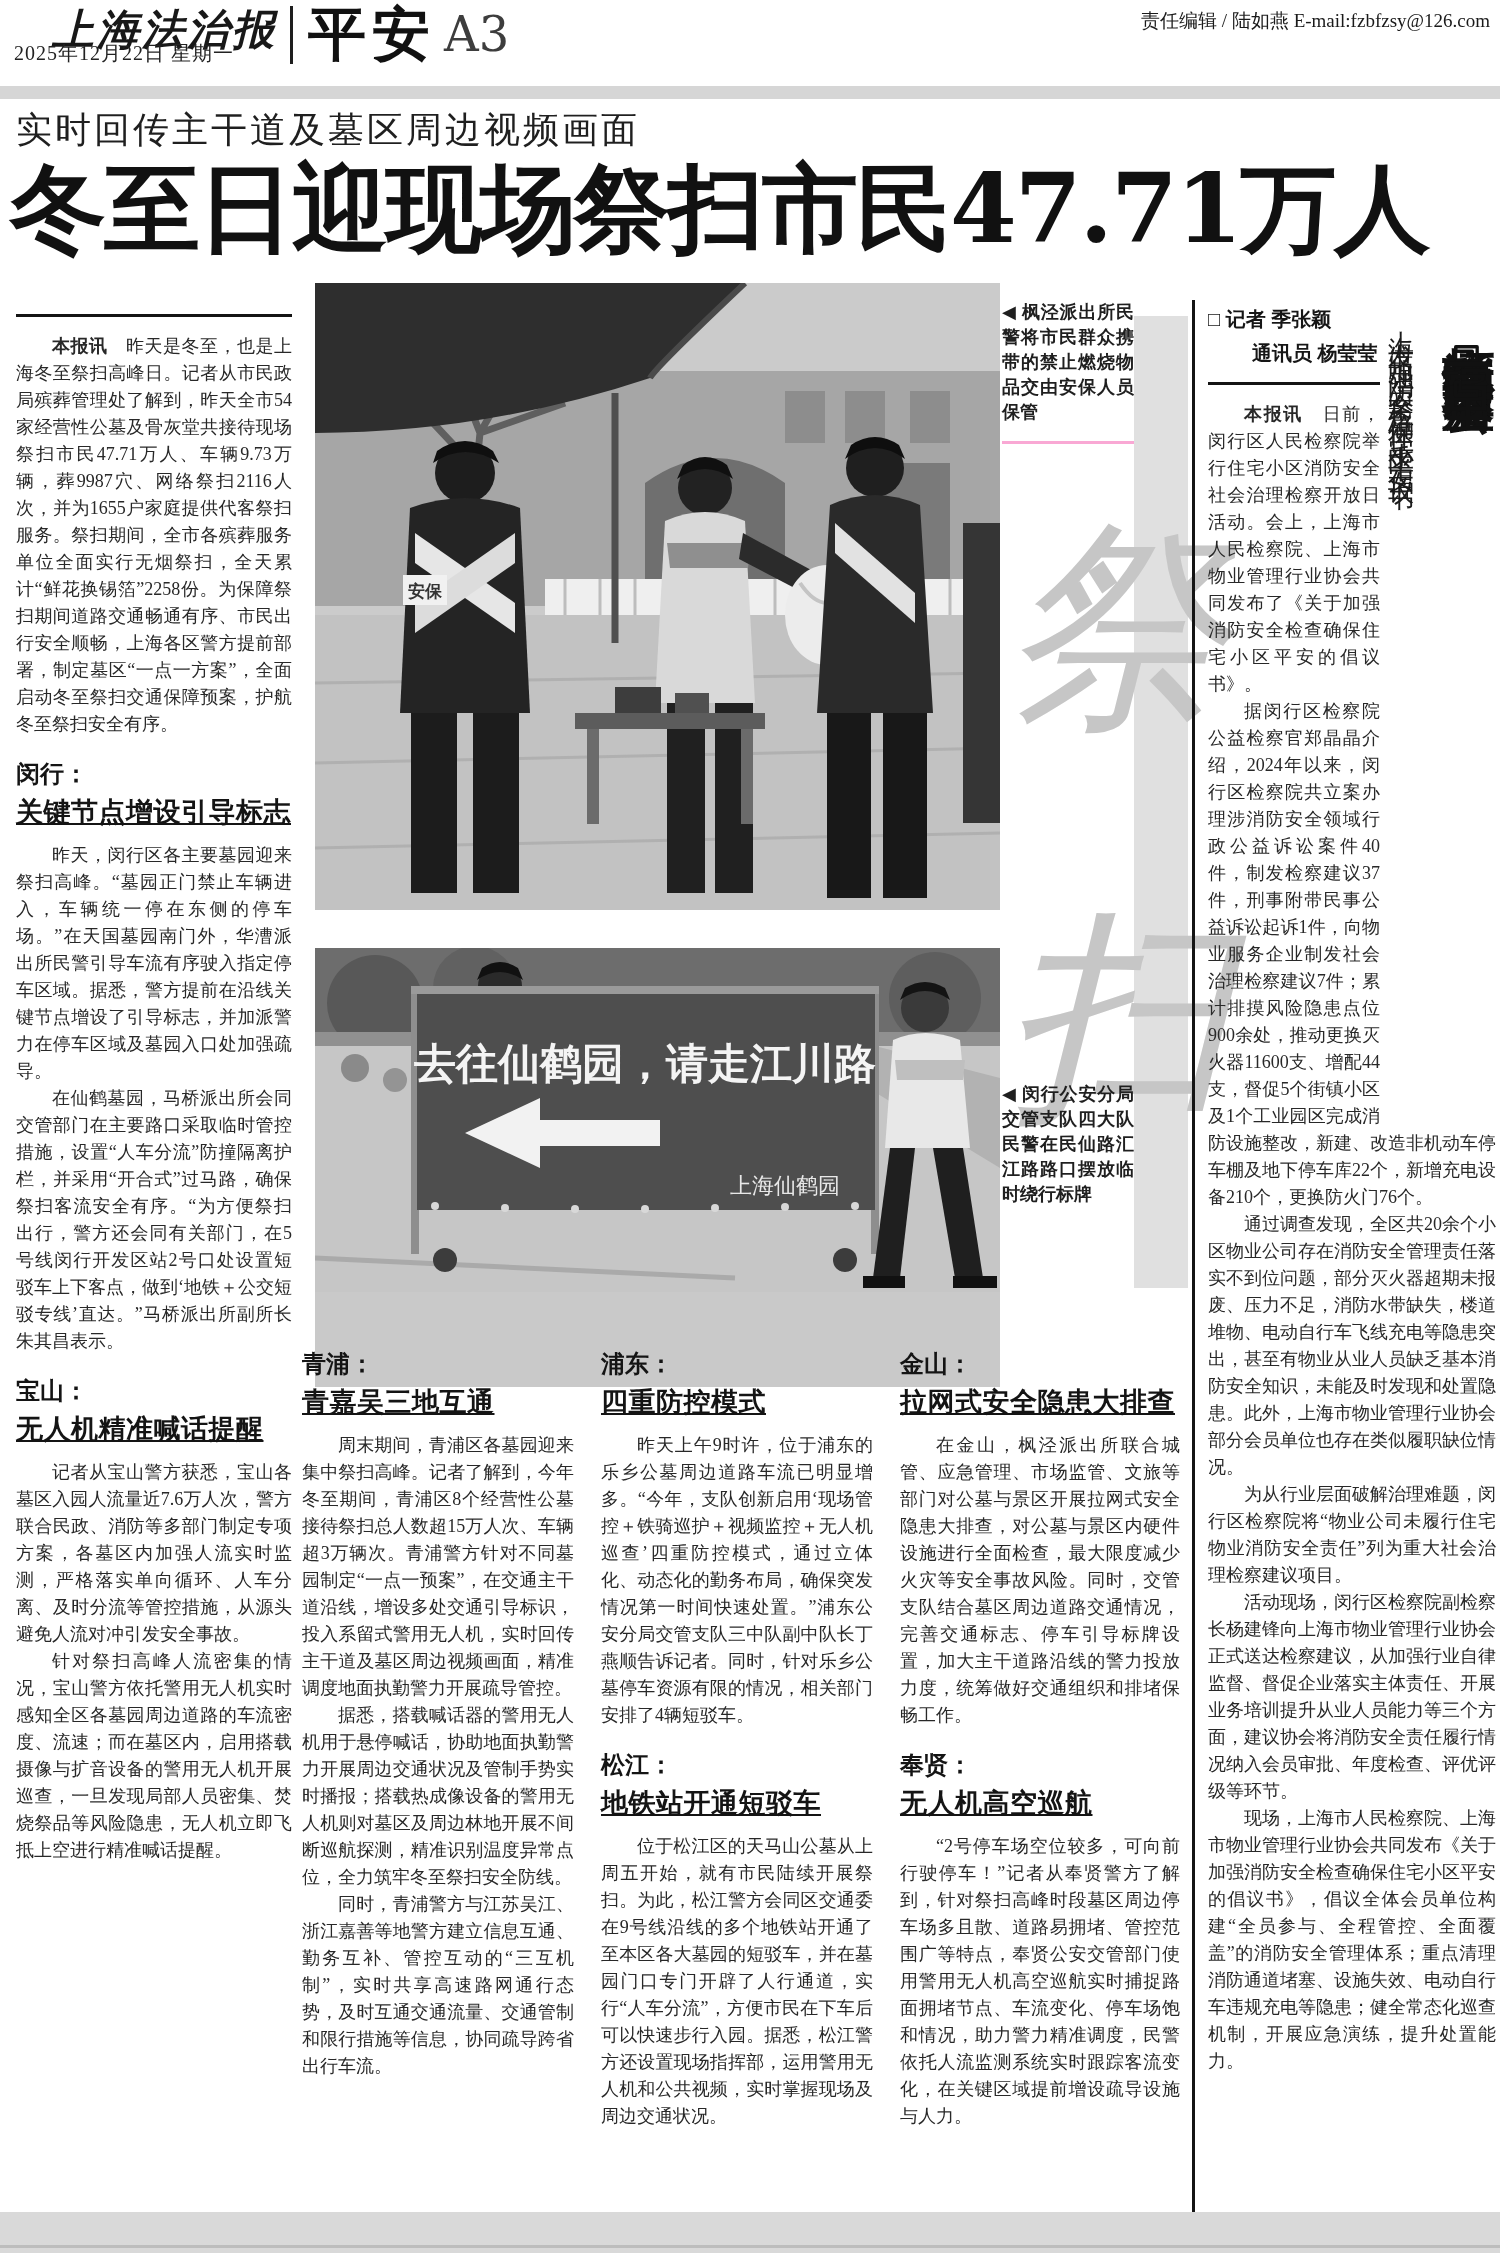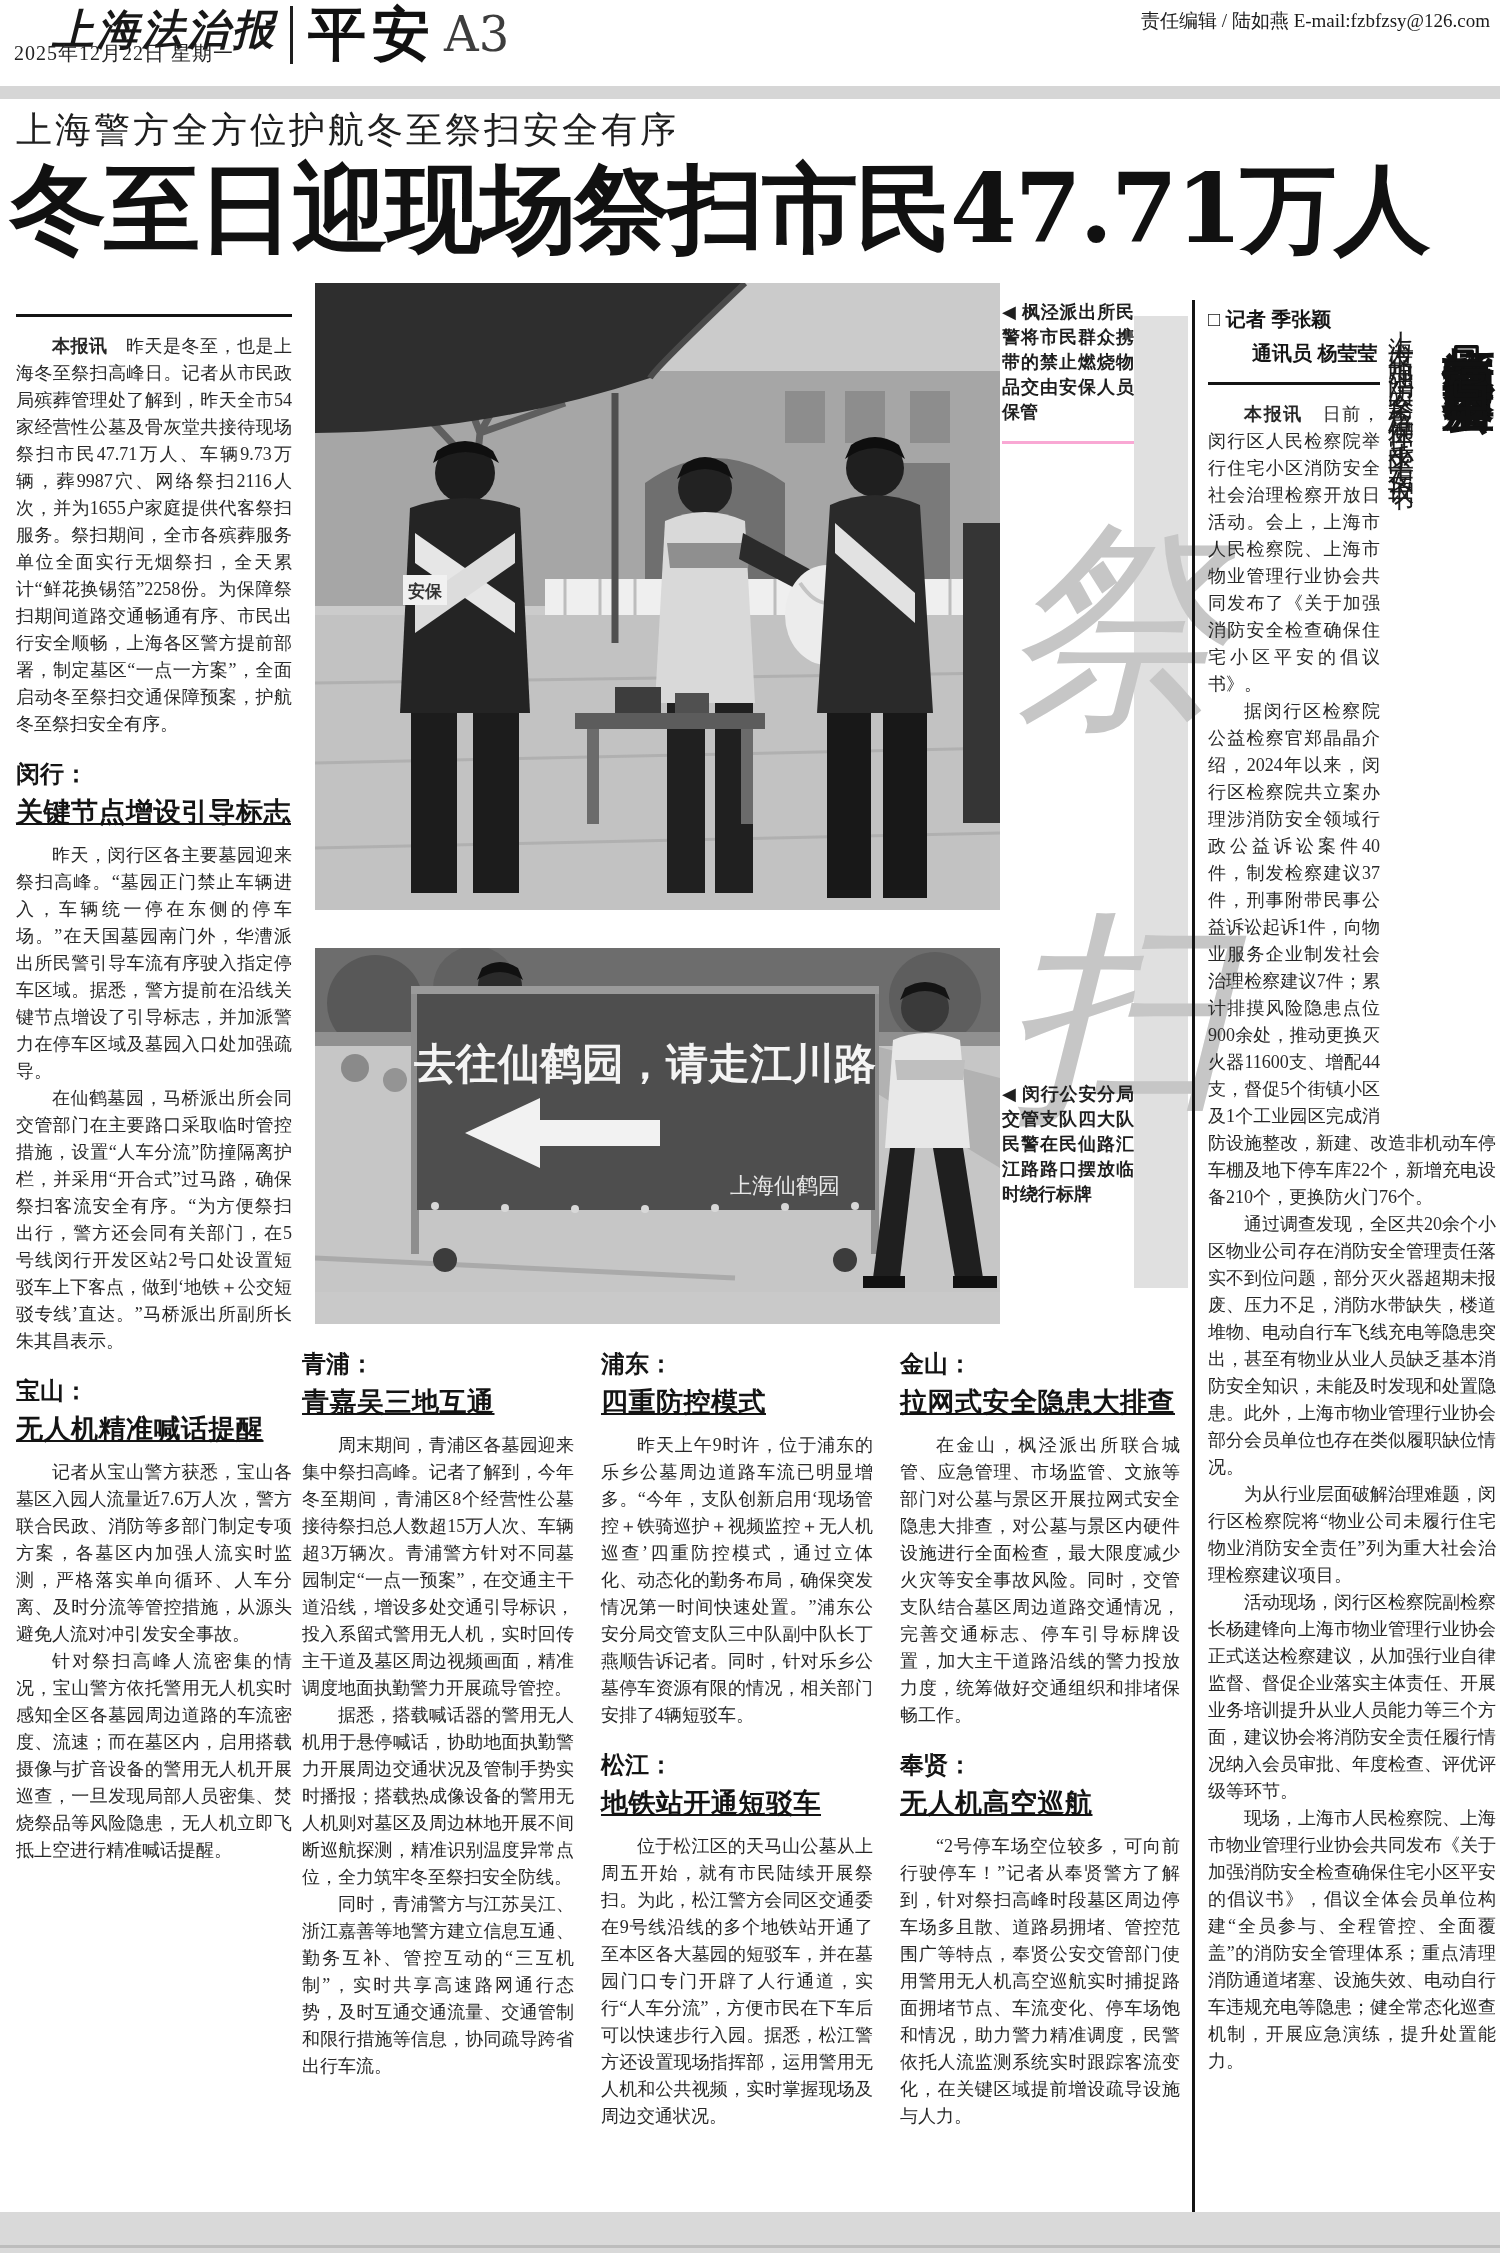--- a/index.html
+++ b/index.html
@@ -36,21 +36,21 @@
              font-family:"Liberation Sans","DejaVu Sans",sans-serif;color:#141414;text-decoration:underline;}
 
   
   .left-col{position:absolute;left:16px;top:302px;width:276px;}
   .bottom-col{position:absolute;top:1348px;width:272px;}
   #bcol-1{left:302px;} #bcol-2{left:601px;} #bcol-3{left:900px;width:280px;}
 
   
   .photo{position:absolute;left:315px;background:#c9c9c9;}
   #photo-1{top:283px;width:685px;height:627px;}
-  #photo-2{top:948px;width:685px;height:376px;}
+  #photo-2{top:948px;width:685px;height:439px;}
   .photo svg{display:block;}
 
   
   .caption{position:absolute;left:1002px;width:132px;font-size:18px;line-height:25px;font-weight:bold;
            text-align:justify;color:#1f1f1f;}
   #caption-1{top:300px;padding-bottom:16px;border-bottom:3px solid #f9a8d4;}
   #caption-2{top:1082px;}
   .wm-band{position:absolute;left:1134px;top:316px;width:54px;height:972px;background:#e0e0e0;}
   .wm-char{position:absolute;left:1004px;width:186px;text-align:center;font-size:225px;line-height:1;
            color:#c6c6c6;font-style:italic;font-family:"DejaVu Serif",serif;}
@@ -74,21 +74,21 @@
 <div class="page">
 
   <div class="hdr-masthead">上海法治报</div>
   <div class="hdr-date">2025年12月22日 星期一</div>
   <div class="hdr-divider"></div>
   <div class="hdr-section">平安</div>
   <div class="hdr-pageno">A3</div>
   <div class="hdr-editor">责任编辑 / 陆如燕  E-mail:fzbfzsy@126.com</div>
   <div class="hdr-band"></div>
 
-  <div class="kicker">上海警方全方位护航冬至祭扫安全有序</div>
+  <div class="kicker">实时回传主干道及墓区周边视频画面</div>
   <div class="headline">冬至日迎现场祭扫市民47.71万人</div>
 
   <div class="left-col">
     <hr class="byline-rule">
     <p class="body"><span class="lead-word">本报讯</span><span>　昨天是冬至，也是上海冬至祭扫高峰日。记者从市民政局殡葬管理处了解到，昨天全市54家经营性公墓及骨灰堂共接待现场祭扫市民47.71万人、车辆9.73万辆，葬9987穴、网络祭扫2116人次，并为1655户家庭提供代客祭扫服务。祭扫期间，全市各殡葬服务单位全面实行无烟祭扫，全天累计“鲜花换锡箔”2258份。为保障祭扫期间道路交通畅通有序、市民出行安全顺畅，上海各区警方提前部署，制定墓区“一点一方案”，全面启动冬至祭扫交通保障预案，护航冬至祭扫安全有序。</span></p>
 
     <div class="sec-region">闵行：</div>
     <div class="sec-title">关键节点增设引导标志</div>
     <p class="body">昨天，闵行区各主要墓园迎来祭扫高峰。“墓园正门禁止车辆进入，车辆统一停在东侧的停车场。”在天国墓园南门外，华漕派出所民警引导车流有序驶入指定停车区域。据悉，警方提前在沿线关键节点增设了引导标志，并加派警力在停车区域及墓园入口处加强疏导。</p>
     <p class="body">在仙鹤墓园，马桥派出所会同交管部门在主要路口采取临时管控措施，设置“人车分流”防撞隔离护栏，并采用“开合式”过马路，确保祭扫客流安全有序。“为方便祭扫出行，警方还会同有关部门，在5号线闵行开发区站2号口处设置短驳车上下客点，做到‘地铁＋公交短驳专线’直达。”马桥派出所副所长朱其昌表示。</p>

